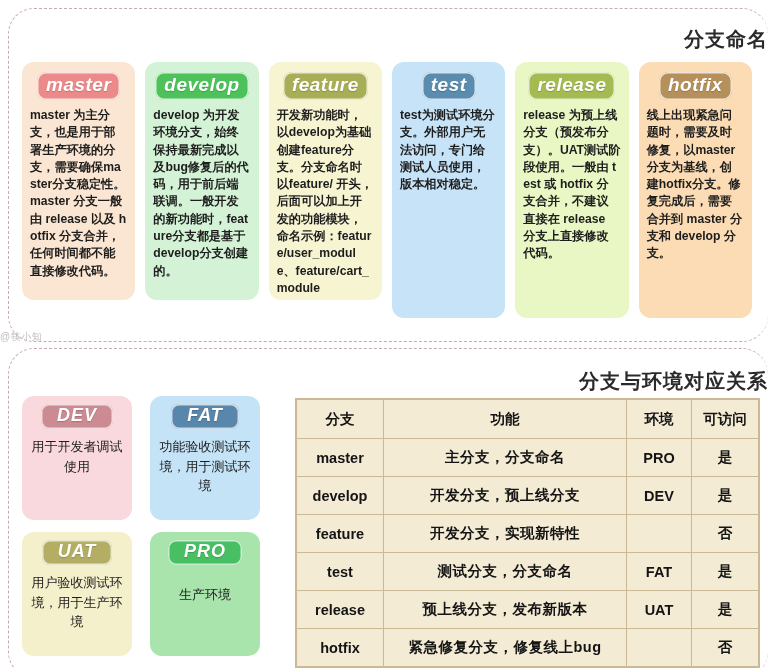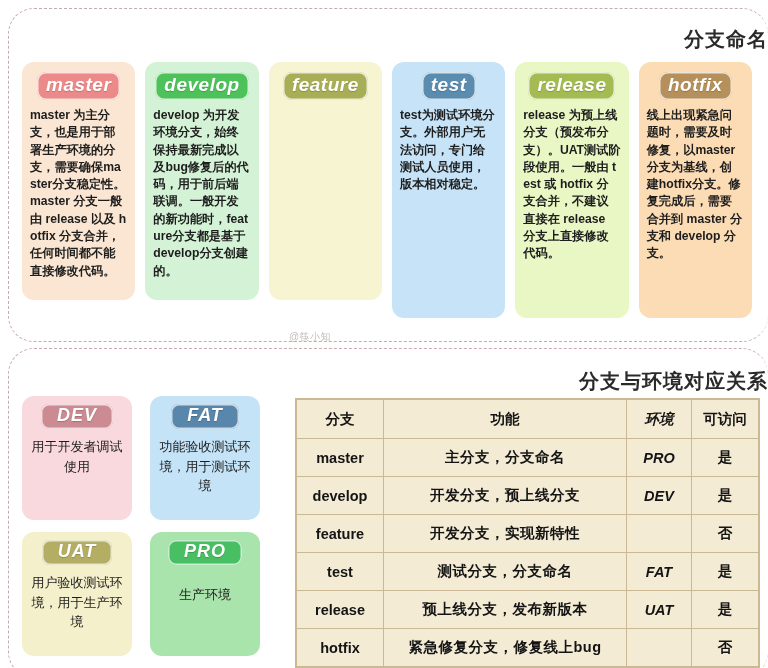--- a/index.html
+++ b/index.html
@@ -51,21 +51,21 @@
   }
   #title-naming { top: 26px; }
   #title-env    { top: 368px; }
 
   
   #watermark {
     position: absolute;
     left: 0;
     top: 330px;
     width: 620px;
-    text-align: center;
+    text-align: left;
     font-size: 10px;
     color: #b0a8a4;
     letter-spacing: 0.5px;
     opacity: .75;
   }
 
   
   #branch-row {
     position: absolute;
     left: 22px;
@@ -166,21 +166,21 @@
     font-weight: bold;
     color: #141414;
     text-align: center;
     padding: 0;
     height: 37px;
     background: #f4ebd5;
   }
   #branch-env-table th { height: 38px; }
   .col-branch { width: 86px; }
   .col-func   { width: 242px; }
-  .col-env    { width: 64px; font-style: italic; }
+  .col-env    { width: 64px; }
   .col-acc    { width: 66px; }
   .cell-func { letter-spacing: .5px; }
 </style>
 </head>
 <body>
 
 <div class="panel" id="panel-naming"></div>
 
 <div class="section-title" id="title-naming">分支命名</div>
 
@@ -188,20 +188,21 @@
     <div class="branch-card short" style="background: rgb(250, 230, 210);">
       <div class="badge-wrap"><span class="badge" style="background: rgb(236, 138, 138);">master</span></div>
       <div class="branch-body">master 为主分支，也是用于部署生产环境的分支，需要确保master分支稳定性。master 分支一般由 release 以及 hotfix 分支合并，任何时间都不能直接修改代码。</div>
     </div>
     <div class="branch-card short" style="background: rgb(212, 243, 214);">
       <div class="badge-wrap"><span class="badge" style="background: rgb(78, 194, 90);">develop</span></div>
       <div class="branch-body">develop 为开发环境分支，始终保持最新完成以及bug修复后的代码，用于前后端联调。一般开发的新功能时，feature分支都是基于develop分支创建的。</div>
     </div>
     <div class="branch-card short" style="background: rgb(247, 244, 210);">
       <div class="badge-wrap"><span class="badge" style="background: rgb(168, 174, 85);">feature</span></div>
+      <div class="branch-body">开发新功能时，以develop为基础创建feature分支。分支命名时以feature/ 开头，后面可以加上开发的功能模块，命名示例：feature/user_module、feature/cart_module</div>
     </div>
     <div class="branch-card tall" style="background: rgb(198, 227, 247);">
       <div class="badge-wrap"><span class="badge" style="background: rgb(90, 140, 176);">test</span></div>
       <div class="branch-body">test为测试环境分支。外部用户无法访问，专门给测试人员使用，版本相对稳定。</div>
     </div>
     <div class="branch-card tall" style="background: rgb(232, 247, 196);">
       <div class="badge-wrap"><span class="badge" style="background: rgb(164, 187, 82);">release</span></div>
       <div class="branch-body">release 为预上线分支（预发布分支）。UAT测试阶段使用。一般由 test 或 hotfix 分支合并，不建议直接在 release 分支上直接修改代码。</div>
     </div>
     <div class="branch-card tall" style="background: rgb(251, 220, 180);">

